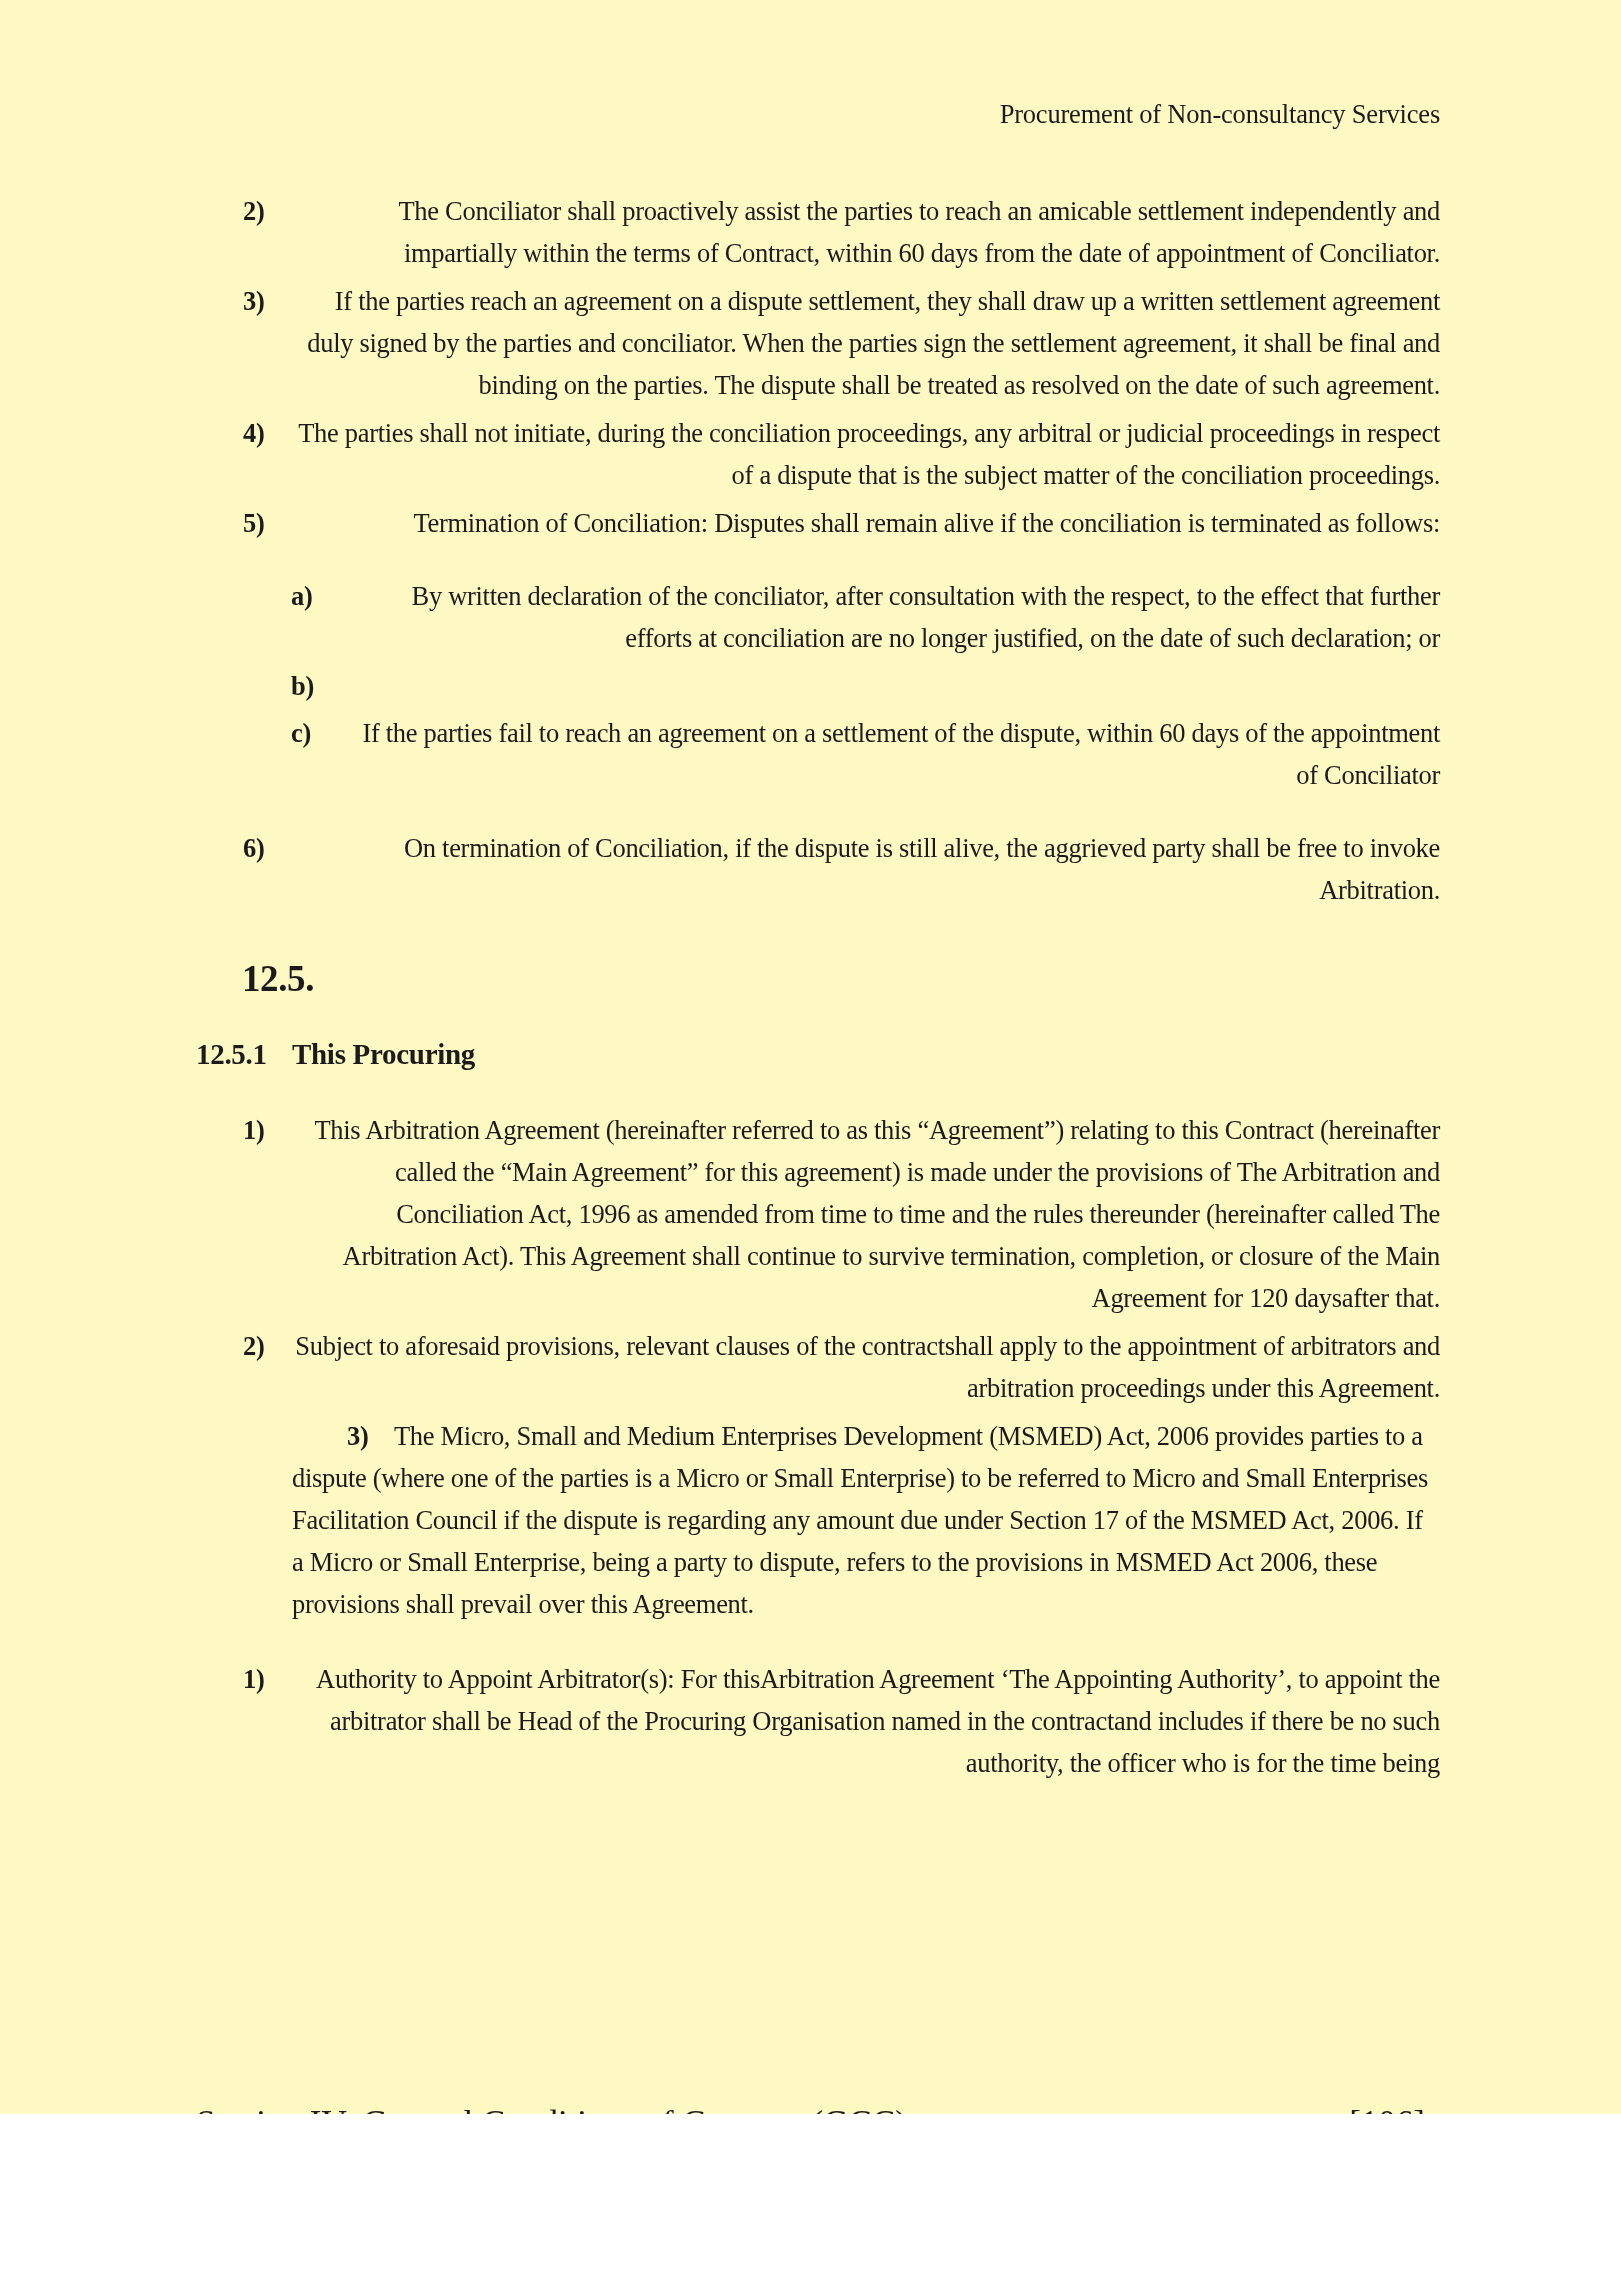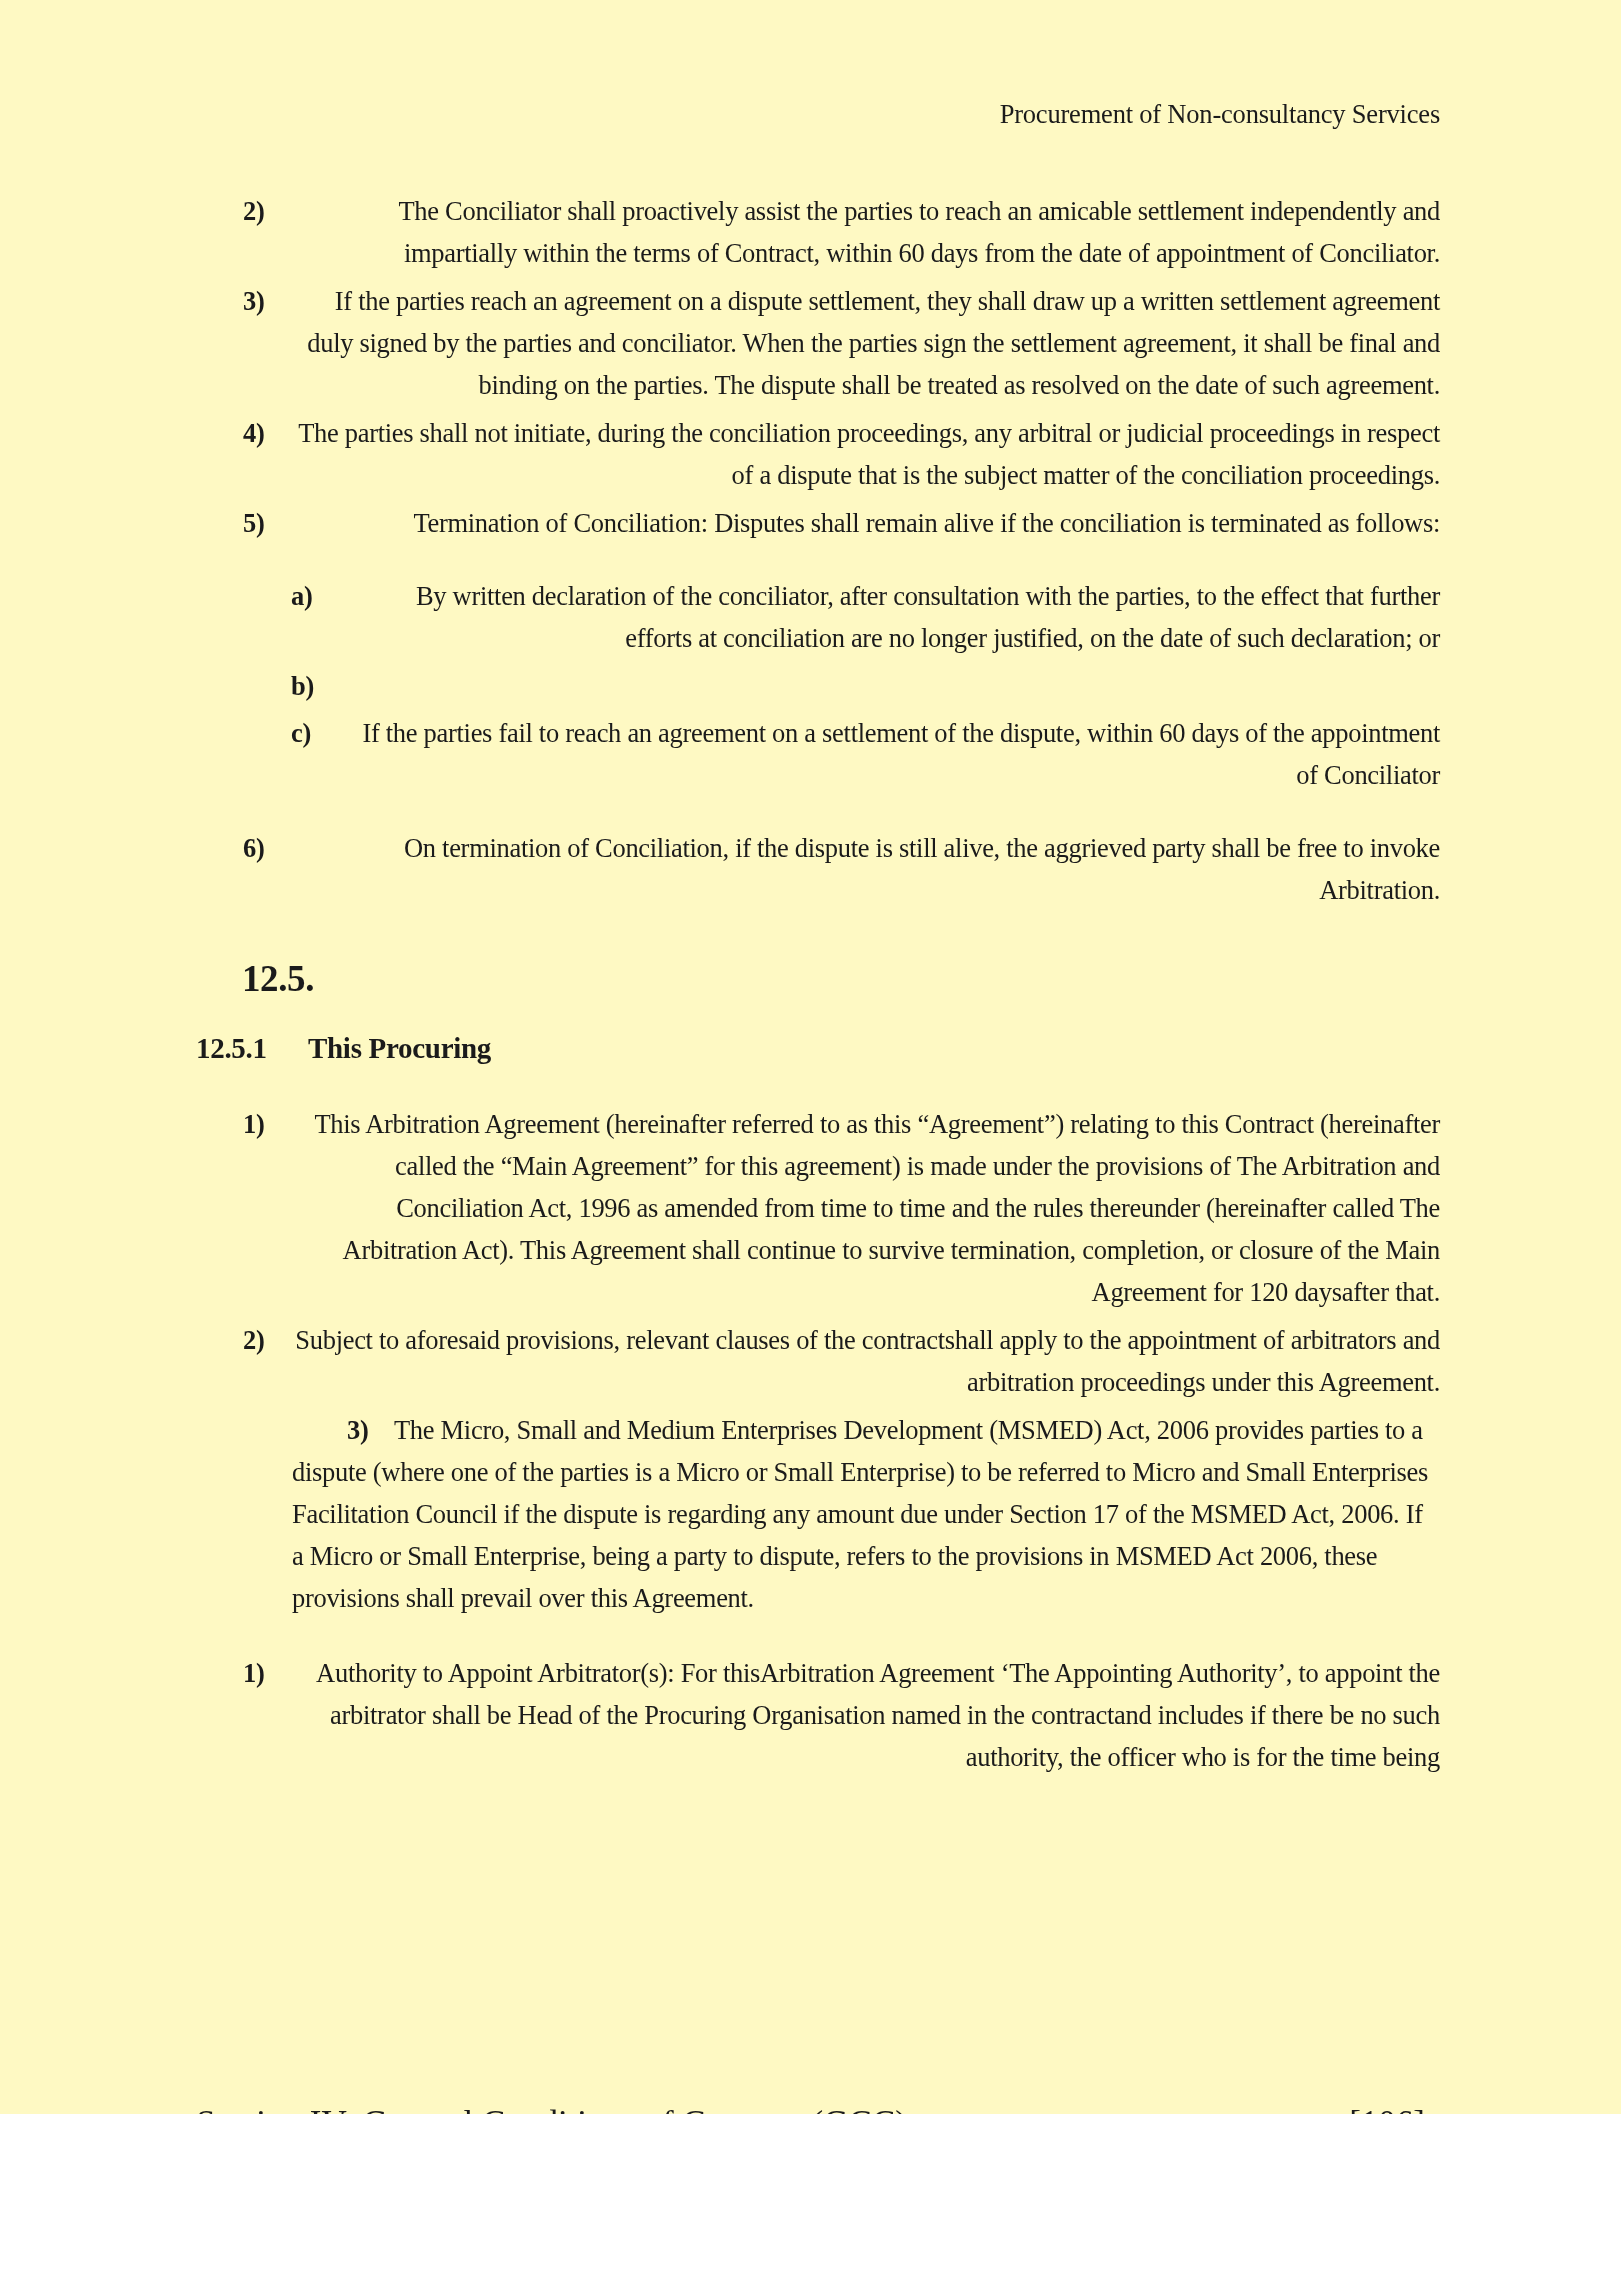--- a/index.html
+++ b/index.html
@@ -50,23 +50,22 @@
     margin-top: 43px;
     letter-spacing: -0.4px;
     margin-left: 46px;
   }
   .h2 .secnum { flex: 0 0 auto; width: 96px; }
   .h3 {
     display: flex;
     font-weight: 700;
     font-size: 29px;
     line-height: 43px;
-    margin-top: 24px;
+    margin-top: 30px;
     letter-spacing: -0.3px;
-    gap: 16px;
   }
   .h3 .secnum { flex: 0 0 auto; width: 96px; }
   .first-after-heading { margin-top: 33px; }
   .para3 {
     margin: 5.9px 0 0 96px;
     text-indent: 55px;
   }
   .para3 .num { font-weight: 700; margin-right: 25.5px; }
   .footer {
     position: absolute;
@@ -107,21 +106,21 @@
       </div>
       <div class="li">
         <span class="num">5)</span>
         <span class="txt">Termination of Conciliation: Disputes shall remain alive if the conciliation is terminated as follows:</span>
       </div>
     </div>
 
     <div class="sublist">
       <div class="li">
         <span class="num">a)</span>
-        <span class="txt">By written declaration of the conciliator, after consultation with the parties, to the effect that further efforts at conciliation are no longer justified, on the date of such declaration; or</span>
+        <span class="txt">By written declaration of the conciliator, after consultation with the respect, to the effect that further efforts at conciliation are no longer justified, on the date of such declaration; or</span>
       </div>
       <div class="li">
         <span class="num">b)</span>
       </div>
       <div class="li">
         <span class="num">c)</span>
         <span class="txt">If the parties fail to reach an agreement on a settlement of the dispute, within 60 days of the appointment of Conciliator</span>
       </div>
     </div>
 

